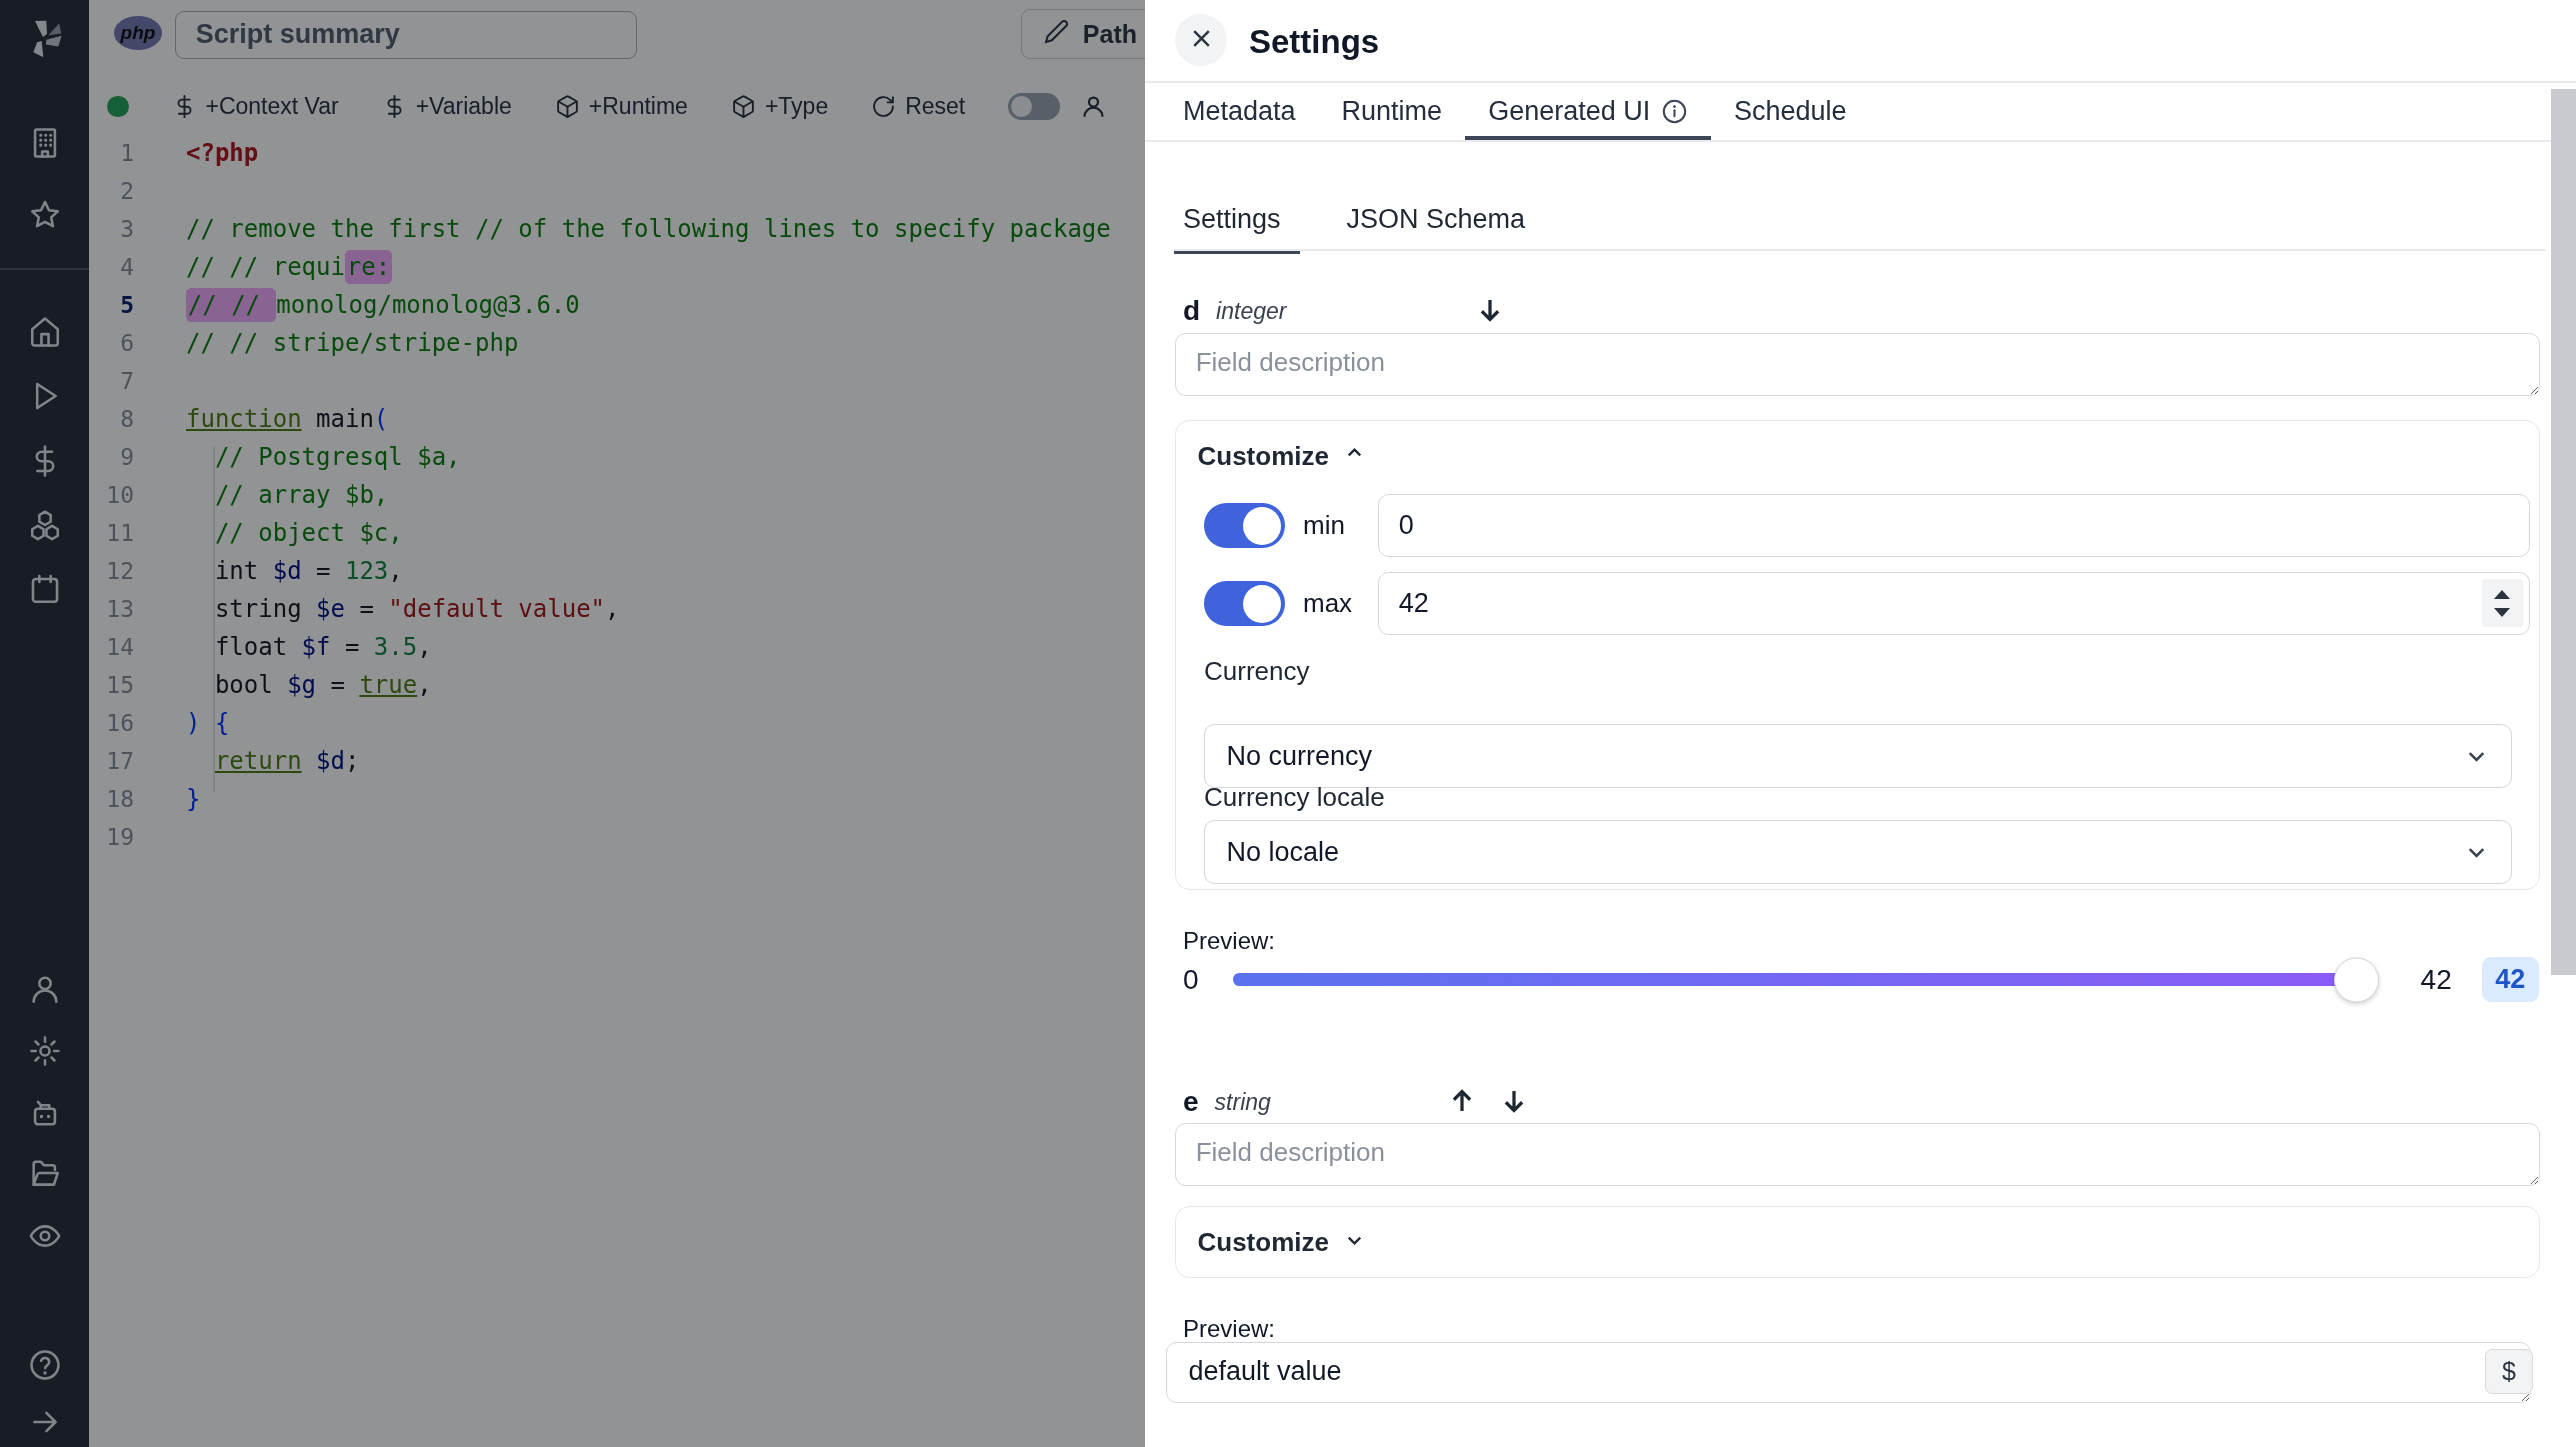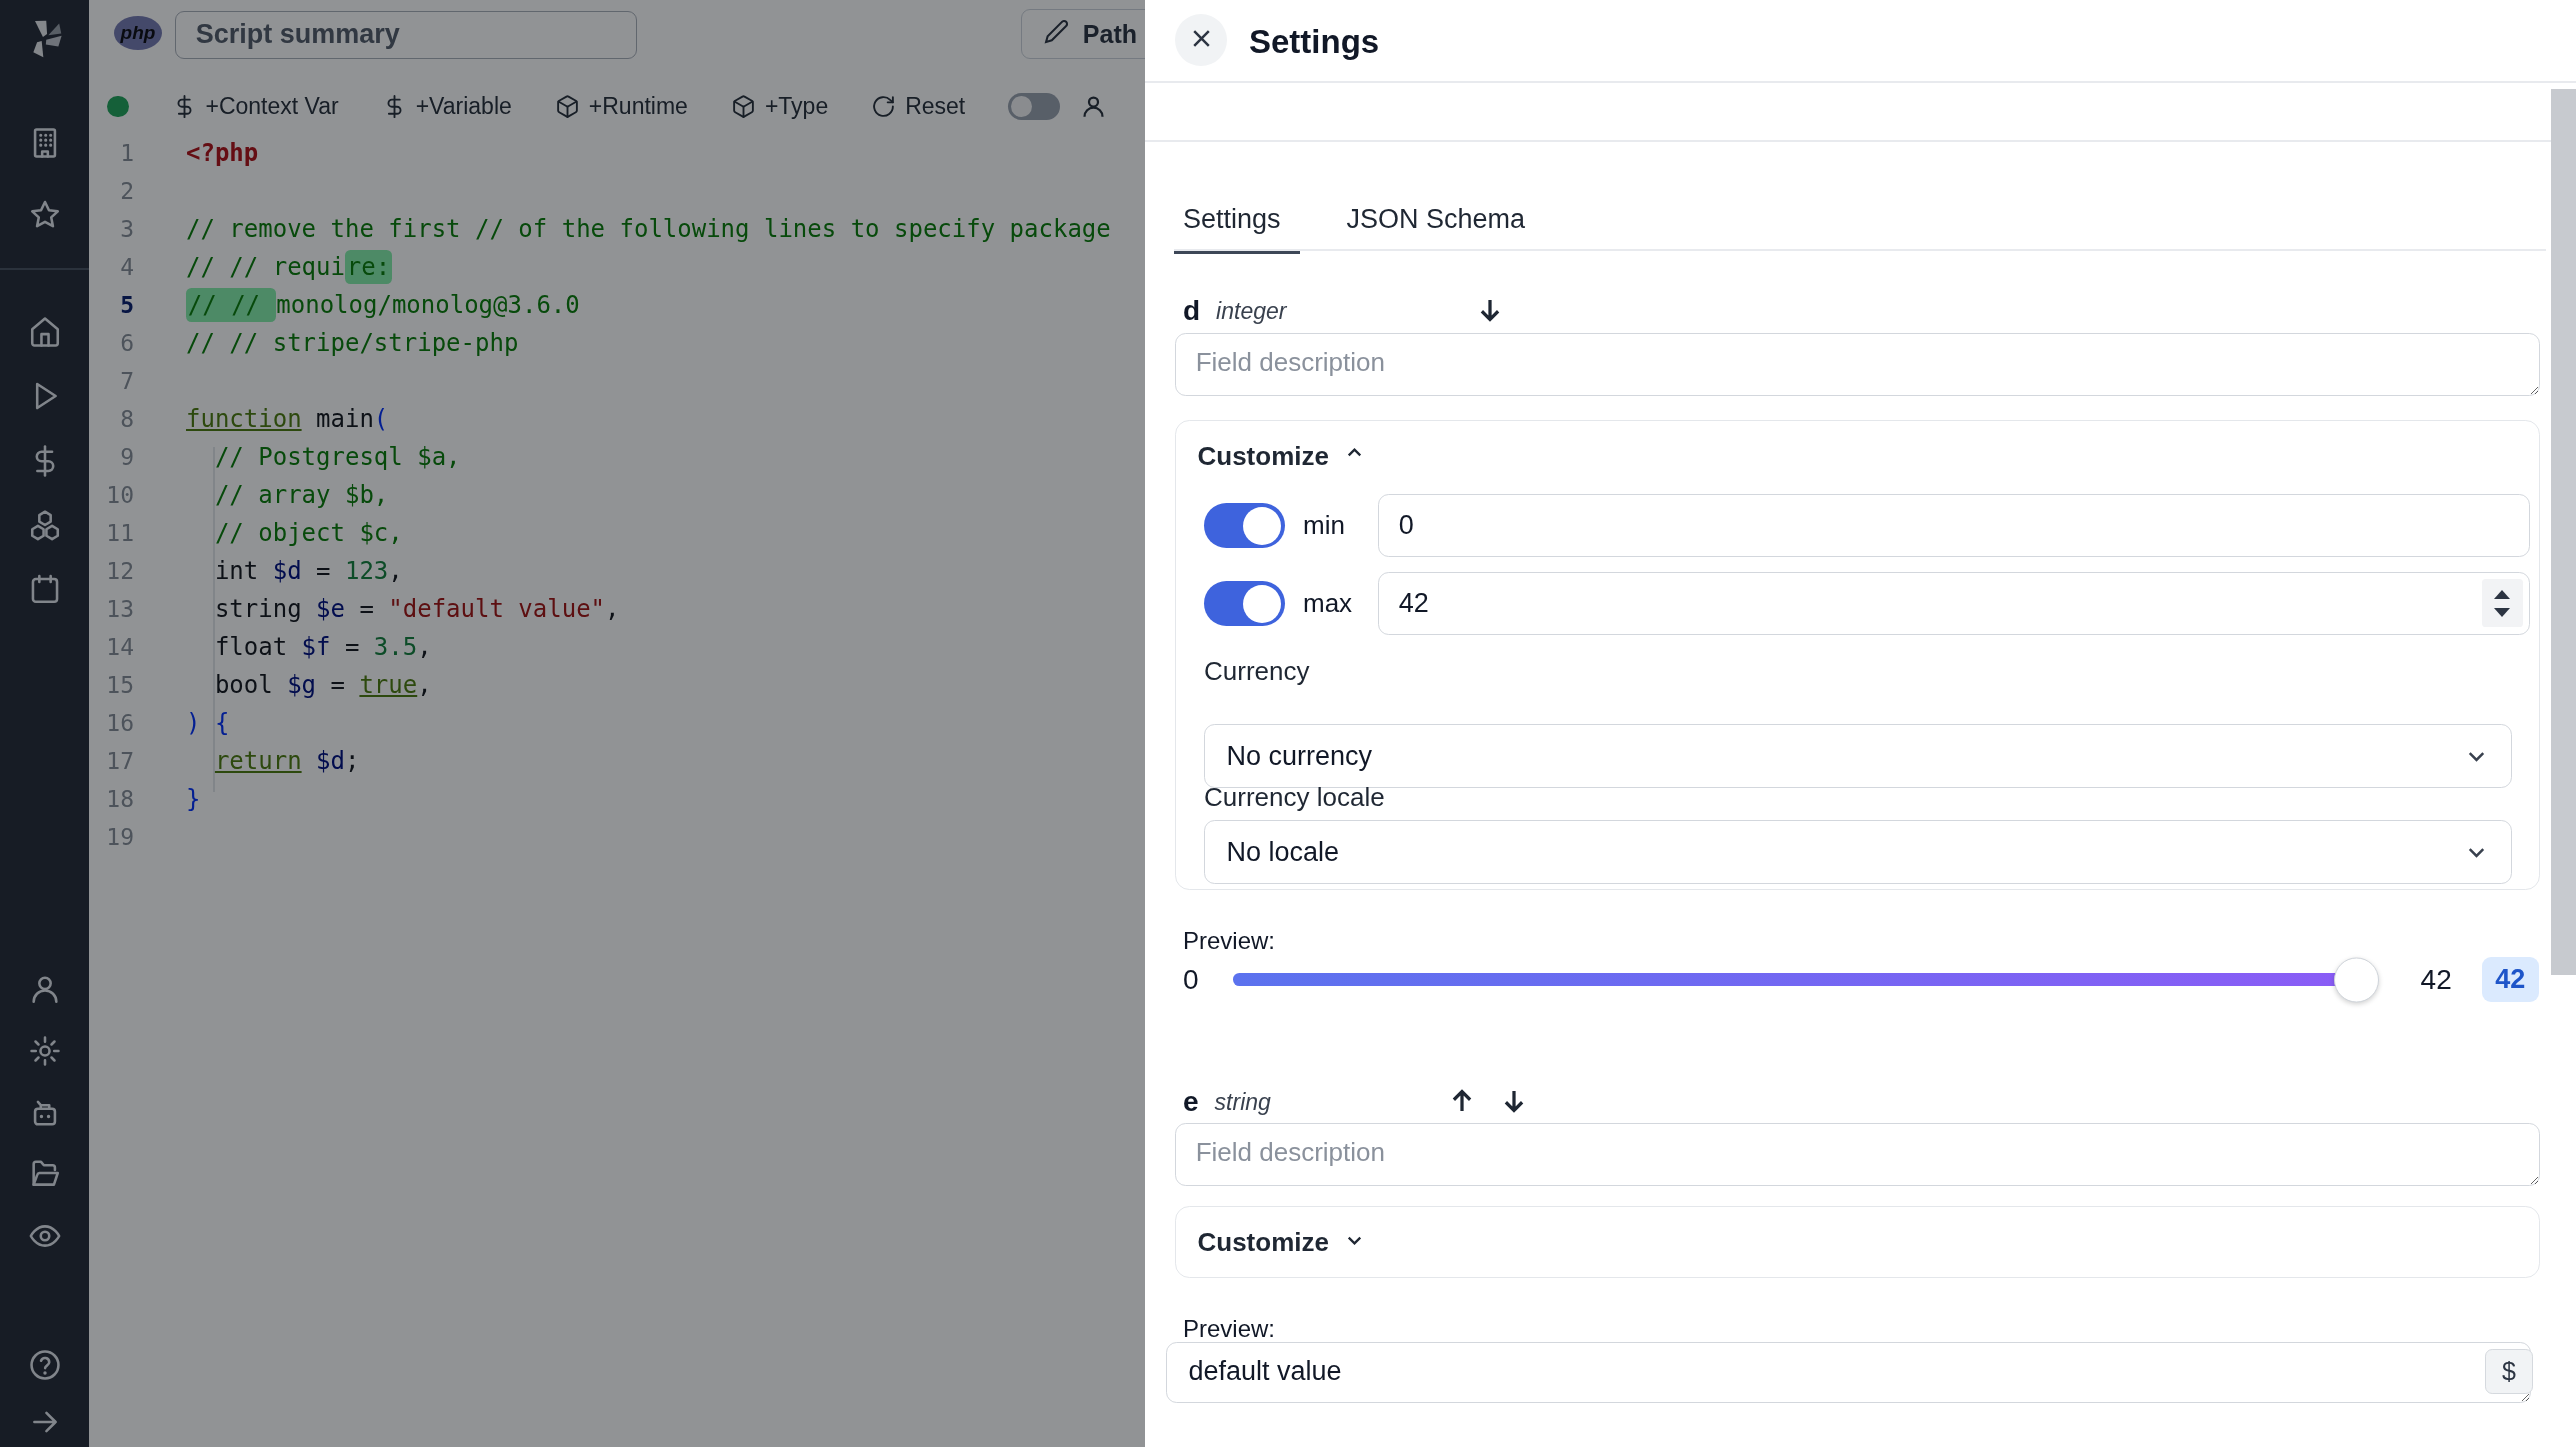--- a/index.html
+++ b/index.html
@@ -42,21 +42,21 @@
   .ln.active { color:#0b216f; font-weight:700; }
   .code { position:absolute; left:97px; }
   .tk-meta { color:#b01319; font-weight:700; }
   .tk-cm  { color:#0a7d0a;margin-top:44px; }
   .tk-kw  { color:#4d7c0f;text-decoration:underline; }
   .tk-var { color:#001080; }
   .tk-num { color:#15803d; }
   .tk-str { color:#a31515; }
   .tk-def { color:#14181f; }
   .tk-br  { color:#0431fa; }
-  .sel { background:#86efac; border-radius:5.4px; padding:2.7px 1.8px; }
+  .sel { background:#f0abfc; border-radius:5.4px; padding:2.7px 1.8px; }
   .indent-guide { position:absolute; left:124px; top:313px; width:1.8px; height:345px; background:#e3e6ea; }
 
   
   .dim-overlay { position:absolute; inset:0; background:rgba(5,8,14,0.44); z-index:4; }
 
   
   .drawer { position:absolute; left:1145px; top:0; width:1431px; height:1447px; background:#ffffff; z-index:10; }
   .close-btn { position:absolute; left:30px; top:14.3px; width:52px; height:52px; border-radius:50%; background:#f1f3f5; border:none;
                display:flex; align-items:center; justify-content:center; color:#2c3442; cursor:pointer; }
   .close-btn svg { width:25px; height:25px; }
@@ -334,20 +334,39 @@
   <aside class="drawer">
 
     <button class="close-btn">
       <span><svg viewBox="0 0 24 24" fill="none" stroke="#2c3442" stroke-width="2.4" width="25" height="25">
             <path d="M5 5l14 14M19 5L5 19"></path>
           </svg></span>
     </button>
     <h2 class="drawer-title">Settings</h2>
     <div class="hdr-border"></div>
 
+    <div class="tabs-row" id="tabs-row">
+        <div class="tab">
+          <span>Metadata</span>
+        </div>
+        <div class="tab">
+          <span>Runtime</span>
+        </div>
+        <div class="tab active">
+          <span>Generated UI</span>
+          <span class="info"><svg viewBox="0 0 24 24" fill="none" stroke="currentColor" stroke-width="1.8" stroke-linecap="round" stroke-linejoin="round">
+              <circle cx="12" cy="12" r="9.5"></circle>
+              <path d="M12 10.8v5.4"></path>
+              <path d="M12 7.6h.01" stroke-width="2.4"></path>
+            </svg></span>
+        </div>
+        <div class="tab">
+          <span>Schedule</span>
+        </div>
+      </div>
     <div class="tabs-border"></div>
 
     <div class="subtabs" id="subtabs-row">
         <div class="subtab active">Settings</div>
         <div class="subtab">JSON Schema</div>
       </div>
     <div class="subtabs-border"></div>
 
     <div class="field-row" style="top:293px;">
       <span class="fname">d</span>

